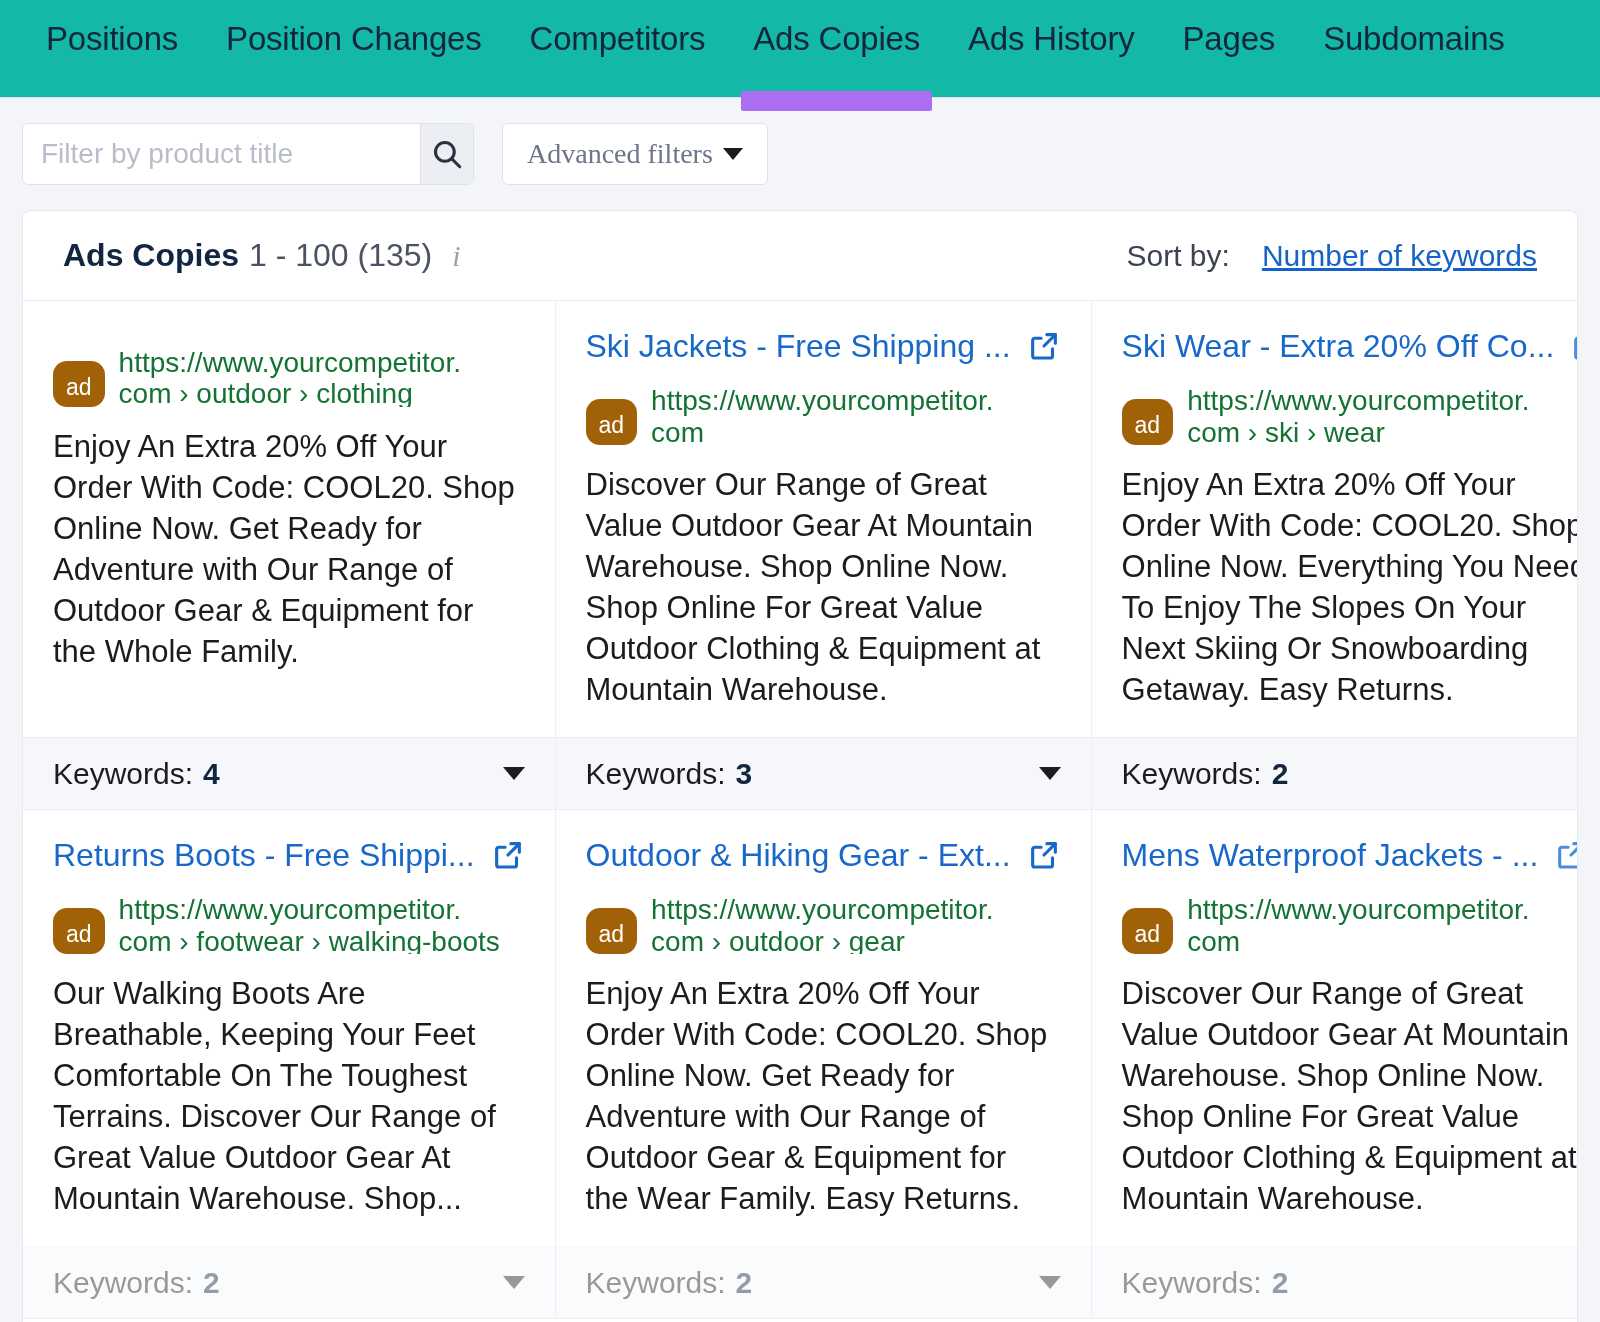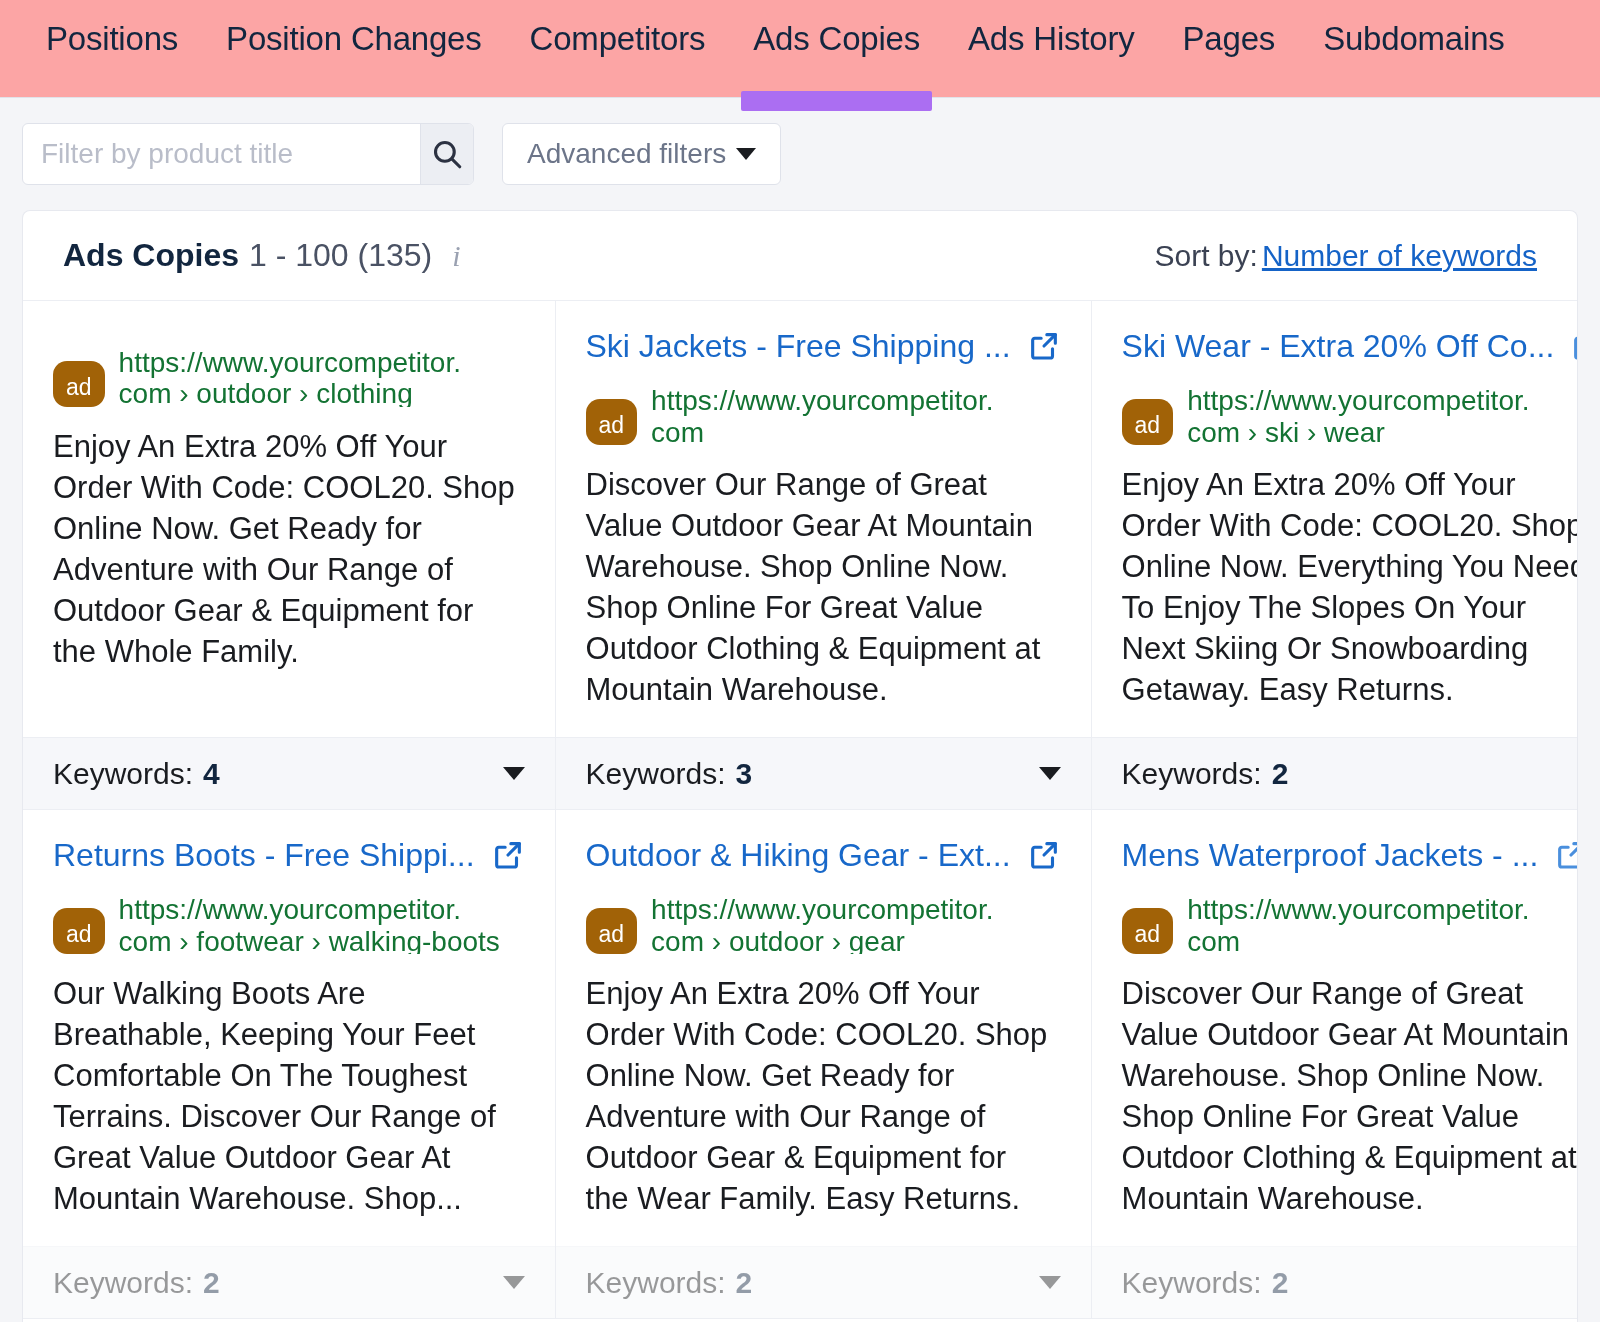--- a/index.html
+++ b/index.html
@@ -10,21 +10,21 @@
     overflow: hidden;
     background: #f4f5f8;
     font-family: "Liberation Sans", sans-serif;
     -webkit-font-smoothing: antialiased;
   }
 
   
   .tabbar {
     position: relative;
     height: 98px;
-    background: #fca5a5;
+    background: #14b8a6;
     display: flex;
     align-items: flex-start;
     padding-left: 22px;
     border-bottom: 1px solid #e1e3ea;
   }
   .tab {
     position: relative;
     font-size: 33px;
     line-height: 1;
     color: #12263f;
@@ -89,20 +89,21 @@
     gap: 10px;
     height: 62px;
     padding: 0 24px;
     background: #ffffff;
     border: 1px solid #dfe2ea;
     border-radius: 6px;
     font-size: 28px;
     color: #6c7589;
     cursor: pointer;
     white-space: nowrap;
+    font-family: Liberation Serif, serif;
   }
   .chev-down {
     width: 0; height: 0;
     border-left: 10px solid transparent;
     border-right: 10px solid transparent;
     border-top: 12px solid #1a1c20;
   }
 
   
   .panel {
@@ -139,21 +140,21 @@
     font-style: italic;
     font-size: 30px;
     color: #9aa1b1;
     cursor: pointer;
     line-height: 1;
   }
   .sortwrap {
     margin-left: auto;
     display: flex;
     align-items: baseline;
-    gap: 4px;
+    gap: 32px;
     white-space: nowrap;
   }
   .sort-label { font-size: 30px; color: #3b4253; }
   .sort-value {
     font-size: 30px;
     color: #1563c7;
     cursor: pointer;
     text-decoration: underline;
   }
 

